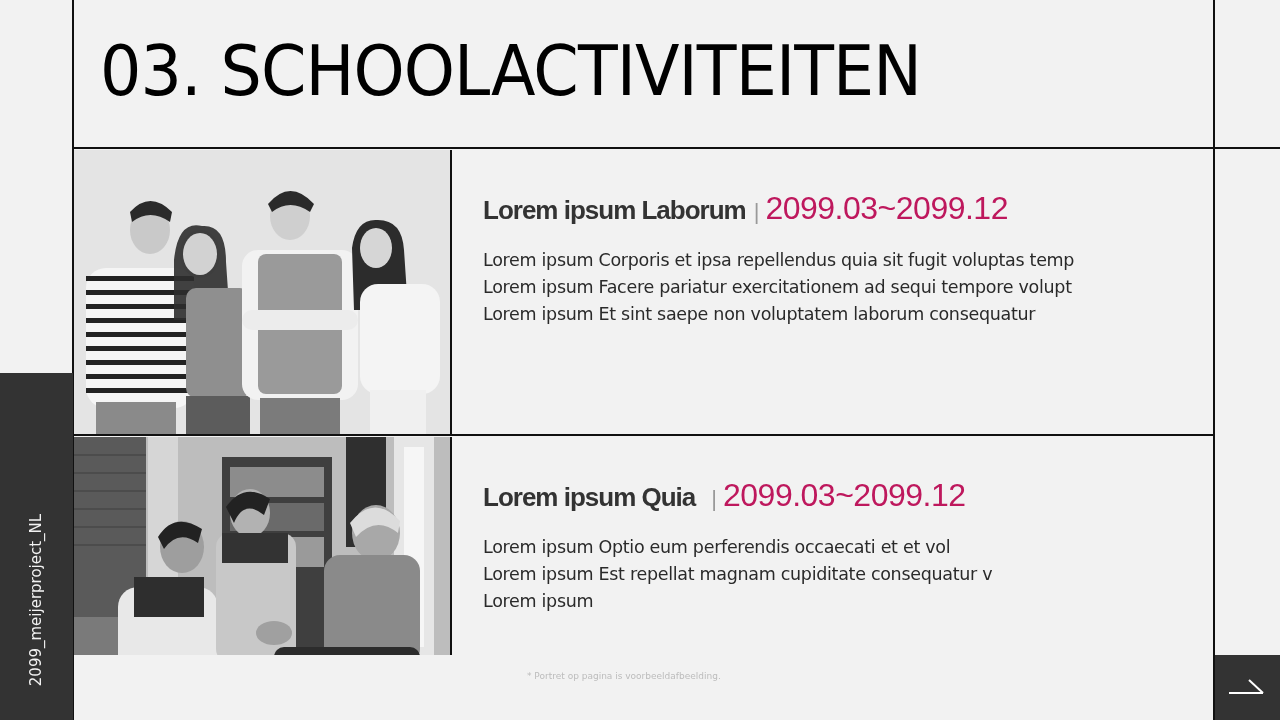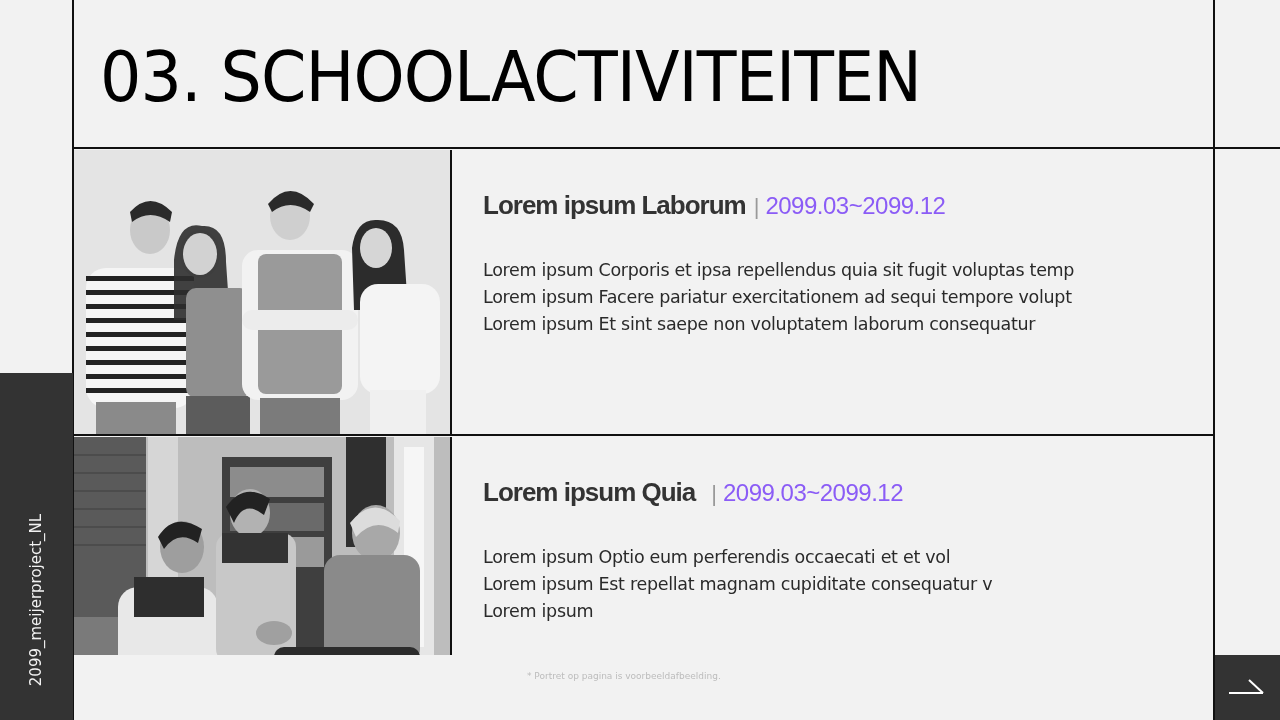--- a/index.html
+++ b/index.html
@@ -2,36 +2,36 @@
 <html><head>
 <meta charset="utf-8">
 <style>
   * { box-sizing: border-box; margin: 0; padding: 0; }
   html, body { width: 1280px; height: 720px; overflow: hidden; background: #f2f2f2; }
   body { position: relative; font-family: "DejaVu Sans", "Liberation Sans", sans-serif; color: #111; }
 
   .vline { position: absolute; top: 0; width: 2px; height: 720px; background: #111; }
   .hline { position: absolute; height: 2px; background: #111; }
 
-  .title-box { position: absolute; left: 74px; top: 6px; width: 1140px; height: 112px; }
+  .title-box { position: absolute; left: 74px; top: 0; width: 1140px; height: 112px; }
   .title { position: absolute; left: 26px; top: 30px; font-family: "DejaVu Sans", sans-serif; font-size: 70px; font-weight: 400; letter-spacing: -1px; color: #000; white-space: nowrap; transform: scaleX(0.93); transform-origin: left center; }
 
   .row { position: absolute; left: 74px; width: 1140px; }
   .row1 { top: 150px; height: 284px; }
   .row2 { top: 437px; height: 218px; }
 
   .photo { position: absolute; left: 0; top: 0; width: 376px; height: 100%; overflow: hidden; }
   .photo-divider { position: absolute; left: 376px; top: 0; width: 2px; height: 100%; background: #111; }
 
   .content { position: absolute; left: 409px; }
   .heading-line { white-space: nowrap; display: flex; align-items: baseline; }
   .heading { font-family: "Liberation Sans", sans-serif; font-weight: 700; font-size: 26px; color: #333; letter-spacing: -1px; }
   .sep { font-family: "Liberation Sans", sans-serif; font-size: 22px; color: #999; margin: 0 6px 0 8px; }
-  .date { font-family: "Liberation Sans", sans-serif; font-size: 24px; color: #8b5cf6; letter-spacing: -0.5px; }
-  .body-lines { margin-top: 36px; }
+  .date { font-family: "Liberation Sans", sans-serif; font-size: 32px; color: #be185d; letter-spacing: -0.5px; }
+  .body-lines { margin-top: 20px; }
   .body-line { font-family: "DejaVu Sans", sans-serif; font-size: 17.5px; color: #2a2a2a; line-height: 27px; white-space: nowrap; letter-spacing: -0.3px; }
   .footnote { position: absolute; left: 409px; top: 234px; font-family: "DejaVu Sans", sans-serif; font-size: 9px; color: #bcbcbc; white-space: nowrap; margin-left: 44px; }
 
   .side-bar { position: absolute; left: 0; top: 373px; width: 73px; height: 347px; background: #333333; }
   .side-text { position: absolute; left: 36px; top: 600px; transform: translate(-50%, -50%) rotate(-90deg); color: #f2f2f2; font-family: "DejaVu Sans", sans-serif; font-size: 15px; white-space: nowrap; }
 
   .next-btn { position: absolute; left: 1215px; top: 655px; width: 65px; height: 65px; background: #333333; cursor: pointer; }
   .next-btn svg { position: absolute; left: 12px; top: 22px; }
 </style>
 </head>

